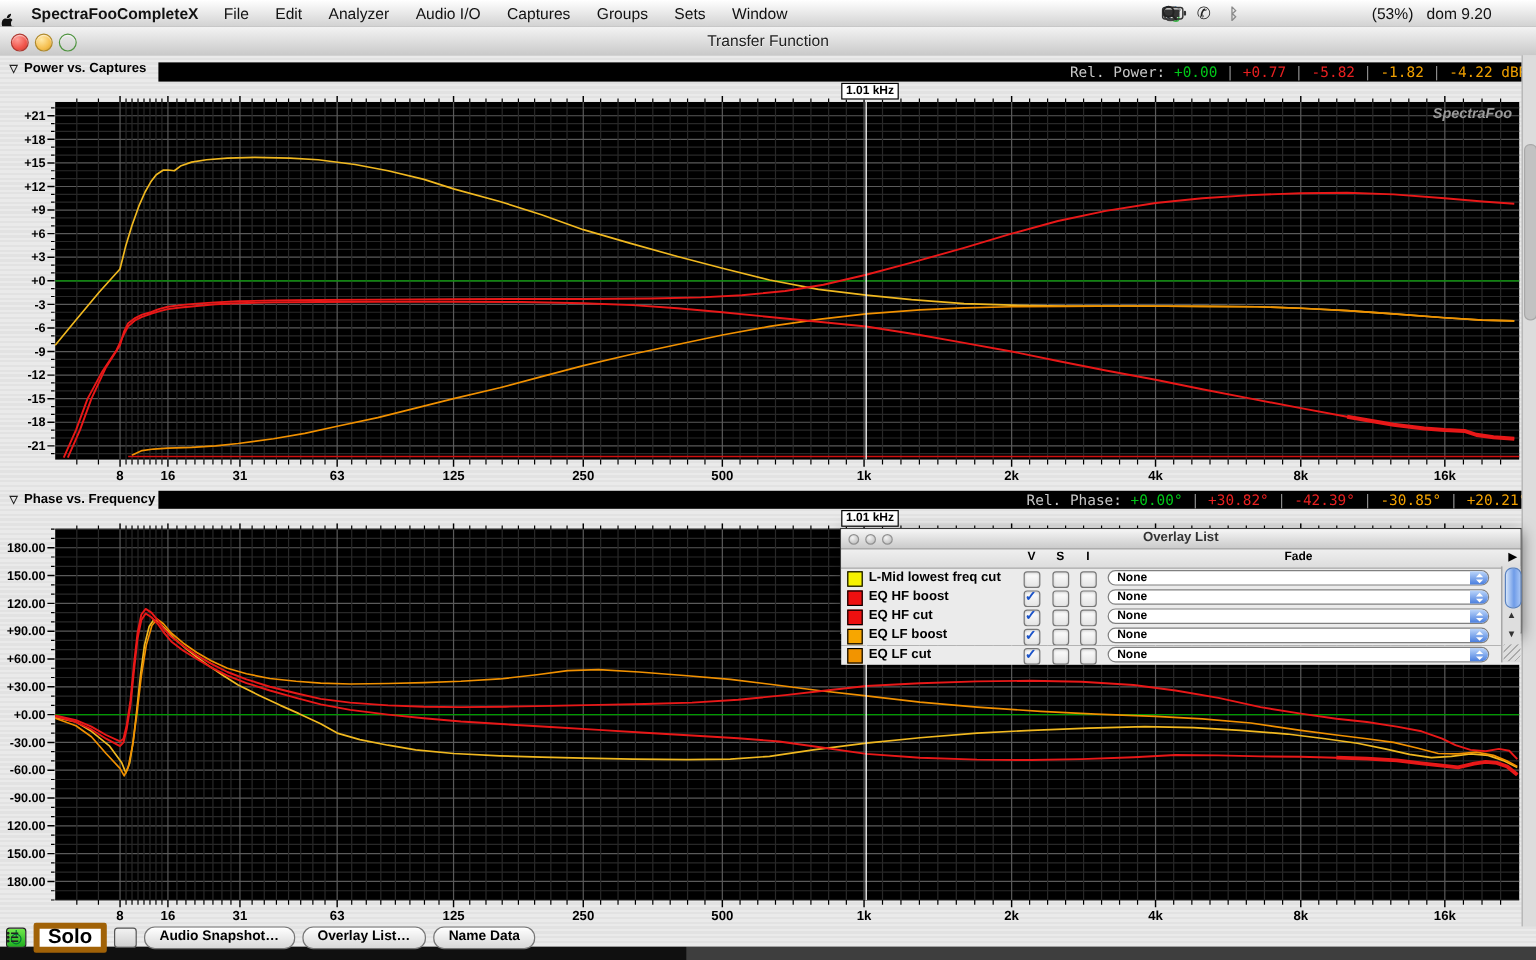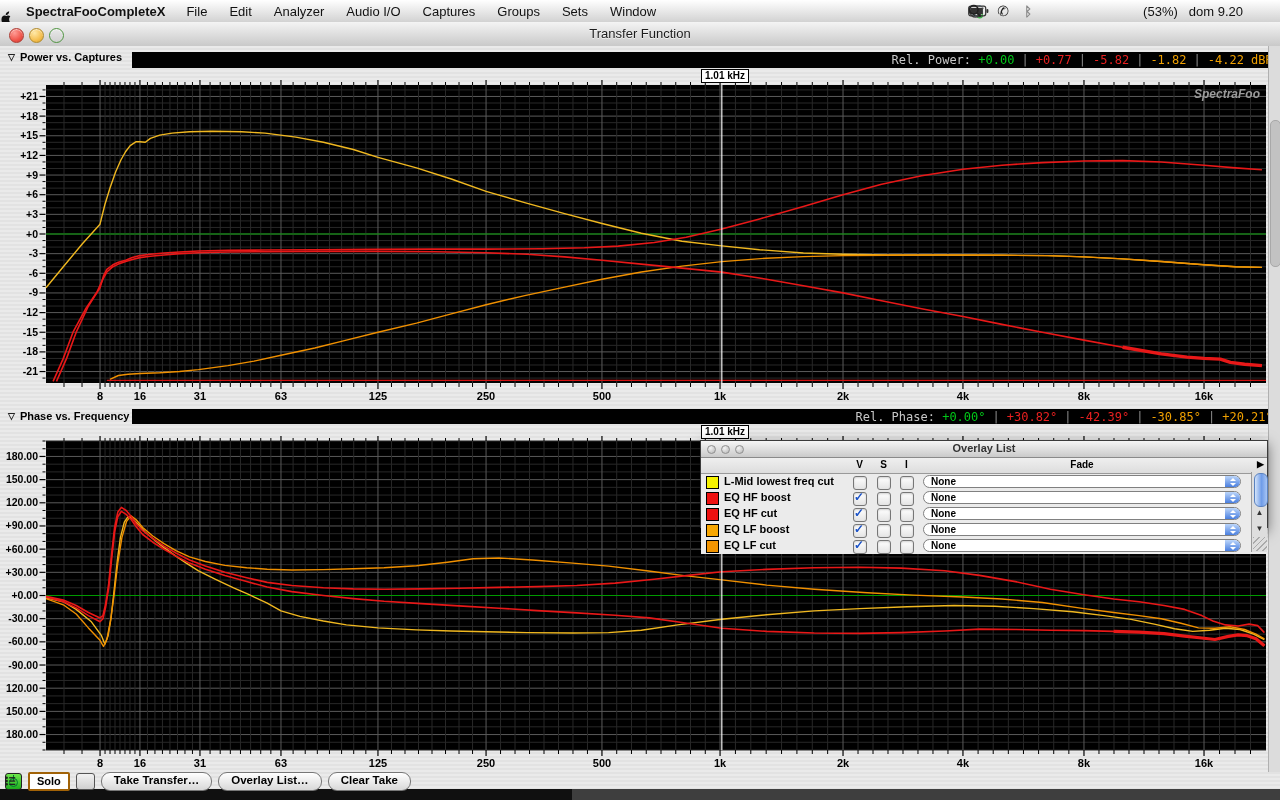--- a/index.html
+++ b/index.html
@@ -39,22 +39,22 @@
   svg{position:absolute;left:0;}
   
   #win-scroll{position:absolute;left:1268px;top:46px;width:12px;height:726px;background:#dcdcdc;border-left:1px solid #b0b0b0;box-sizing:border-box;}
   #win-scroll .thumb{position:absolute;left:1px;top:74px;width:9px;height:145px;background:#c2c2c2;border-radius:5px;border:1px solid #a8a8a8;}
   
   #toolbar{position:absolute;left:5px;top:772px;height:18px;display:flex;align-items:center;gap:6px;z-index:4;}
   #power-toggle{width:15px;height:15px;border:1px solid #222;border-radius:3px;
     background:linear-gradient(#6fe84c,#1fae1f);position:relative;}
   #power-toggle .ring{position:absolute;left:3px;top:4px;width:7px;height:7px;border:1.5px solid #073;border-radius:50%;}
   #power-toggle .bar{position:absolute;left:6.5px;top:1.5px;width:1.5px;height:6px;background:#073;}
-  #solo-btn{height:15px;background:#fff;border:2px solid #a16207;border-radius:2px;
-    font-size:11px;font-weight:700;padding:0 7px;line-height:14px;}
+  #solo-btn{height:15px;background:#fff;border:5px solid #a16207;border-radius:2px;
+    font-size:17px;font-weight:700;padding:0 7px;line-height:14px;}
   #matrix-btn{width:17px;height:15px;background:linear-gradient(#f2f2f2,#cfcfcf);border:1px solid #555;border-radius:3px;
     display:flex;align-items:center;justify-content:center;}
   .pill{height:17px;border:1px solid #777;border-radius:9px;background:linear-gradient(#ffffff,#d8d8d8);
     font-size:11.5px;font-weight:700;color:#000;padding:0 12px;line-height:15px;
     font-family:"Liberation Sans",sans-serif;}
   
   #bottom-l{position:absolute;left:0;top:789px;width:572px;height:11px;background:#101010;}
   #bottom-r{position:absolute;left:572px;top:789px;width:708px;height:11px;background:#3e3e3e;}
   
   #overlay-panel{position:absolute;left:700px;top:440px;width:568px;height:88px;background:#ececec;
@@ -1009,23 +1009,23 @@
   <div id="matrix-btn">
     <svg width="11" height="10" viewBox="0 0 11 10">
       <circle cx="1.7" cy="1.7" r="1.2" fill="#222"></circle>
         <circle cx="1.7" cy="5" r="1.2" fill="#222"></circle>
         <circle cx="1.7" cy="8.3" r="1.2" fill="#222"></circle>
       <rect x="4.2" y="1.1" width="6" height="1.3" fill="#222"></rect>
         <rect x="4.2" y="4.4" width="6" height="1.3" fill="#222"></rect>
         <rect x="4.2" y="7.7" width="6" height="1.3" fill="#222"></rect>
     </svg>
   </div>
-  <div class="pill">Take Transfer…</div>
+  <div class="pill">Audio Snapshot…</div>
   <div class="pill">Overlay List…</div>
-  <div class="pill">Clear Take</div>
+  <div class="pill">Name Data</div>
 </div>
 
 <div id="bottom-l"></div>
 <div id="bottom-r"></div>
 
 <div id="overlay-panel">
   <div id="op-title">
     <div class="op-dot" style="left:6px;"></div>
     <div class="op-dot" style="left:20px;"></div>
     <div class="op-dot" style="left:34px;"></div>

